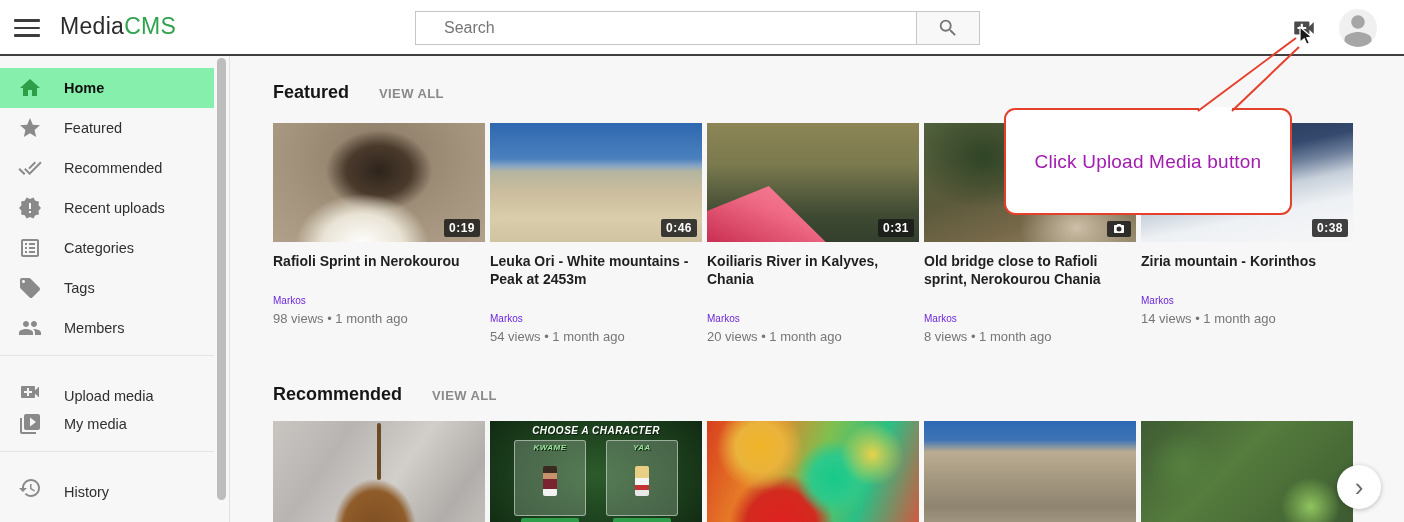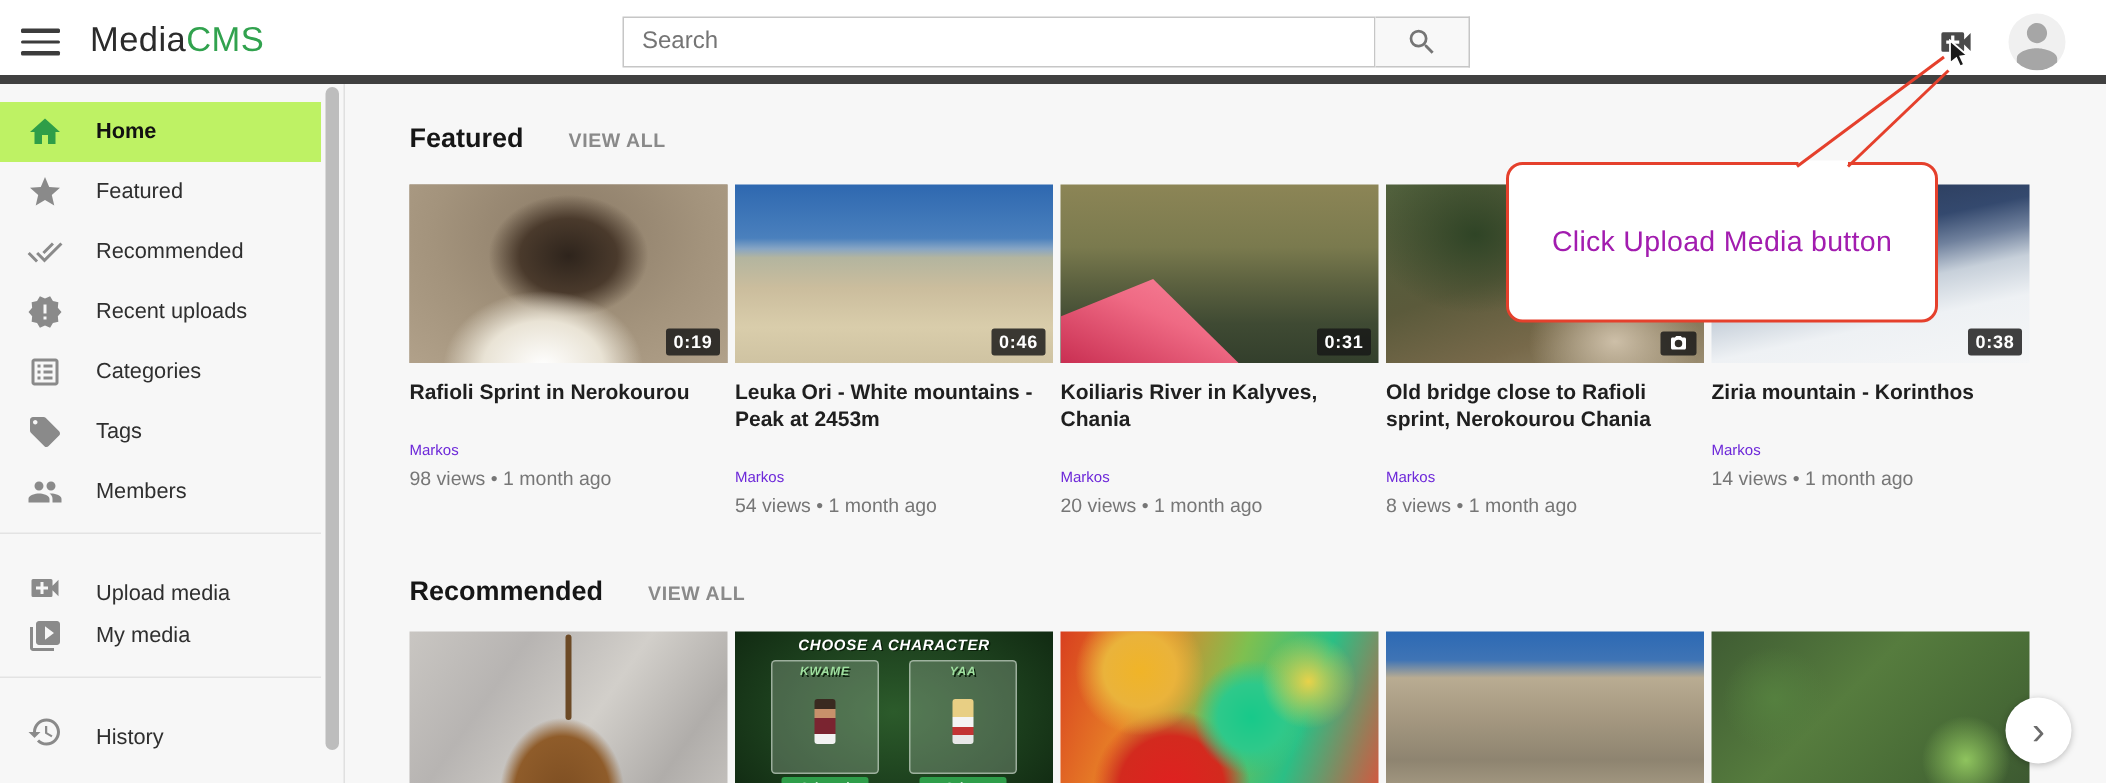--- a/index.html
+++ b/index.html
@@ -1,43 +1,43 @@
 <!DOCTYPE html>
 <html><head>
 <meta charset="utf-8">
 <style>
   * { margin:0; padding:0; box-sizing:border-box; }
   html,body { width:1404px; height:522px; overflow:hidden; background:#f7f7f7;
     font-family:"Liberation Sans","DejaVu Sans",sans-serif; color:#212121; }
 
   
   .header { position:absolute; left:0; top:0; width:1404px; height:56px; background:#ffffff;
-    border-bottom:6px solid #404040; z-index:20; }
+    border-bottom:2px solid #404040; z-index:20; }
   .hamburger { position:absolute; left:14px; top:16px; width:26px; height:24px; cursor:pointer;
     display:flex; flex-direction:column; justify-content:space-between; padding:3px 0; }
   .hamburger span { display:block; height:2.6px; background:#3c3c3c; border-radius:1px; }
   .logo { position:absolute; left:60px; top:13px; font-size:23px; letter-spacing:.3px; color:#2b2b2b; }
   .logo .cms { color:#31a24e; }
   .search-wrap { position:absolute; left:415px; top:11px; height:34px; display:flex; }
   .search-input { width:502px; height:34px; border:1px solid #c6c6c6; background:#fff;
-    font-size:16px; padding:0 12px; color:#333; outline:none; font-family:inherit; }
+    font-size:16px; padding:0 28px; color:#333; outline:none; font-family:inherit; }
   .search-input::placeholder { color:#757575; }
   .search-btn { width:63px; height:34px; border:1px solid #c6c6c6; border-left:none;
     background:#f8f8f8; display:flex; align-items:center; justify-content:center; cursor:pointer; }
   .hdr-upload { position:absolute; left:1290px; top:15px; width:28px; height:26px; cursor:pointer; }
   .avatar { position:absolute; left:1339px; top:9px; width:38px; height:38px; border-radius:50%;
     background:#f0f0f0; overflow:hidden; cursor:pointer; }
 
   
   .sidebar { position:absolute; left:0; top:56px; width:230px; height:466px; background:#f7f7f7;
     border-right:1px solid #e0e0e0; z-index:10; }
   .sb-scroll { position:absolute; left:217px; top:2px; width:9px; height:442px; background:#bdbdbd; border-radius:5px; }
   .sb-list { padding-top:12px; width:214px; }
   .sb-item { display:flex; align-items:center; height:40px; padding-left:18px; cursor:pointer; }
-  .sb-item.active { background:#bef264; }
+  .sb-item.active { background:#86efac; }
   .sb-item .ic { width:24px; height:24px; flex:none; }
   .sb-item .lbl { margin-left:22px; font-size:14.5px; color:#2f2f2f; }
   .sb-item.active .lbl { font-weight:bold; color:#111; }
   .sb-div { height:1px; background:#e3e3e3; margin:7px 0; width:214px; }
   .mt8 { margin-top:8px;align-items:flex-end; }
   .ic svg { width:24px; height:24px; fill:#8a8a8a; }
   .ic.green svg { fill:#2e9e48; }
 
   
   .main { position:absolute; left:273px; top:56px; right:0; }

